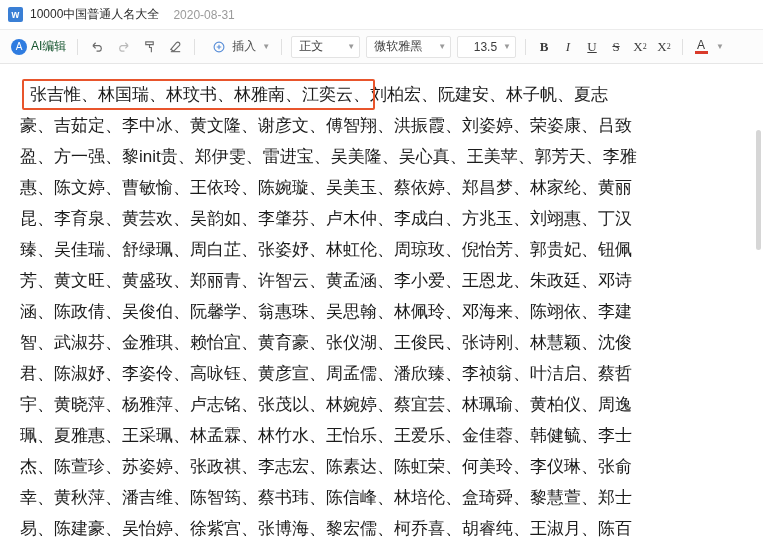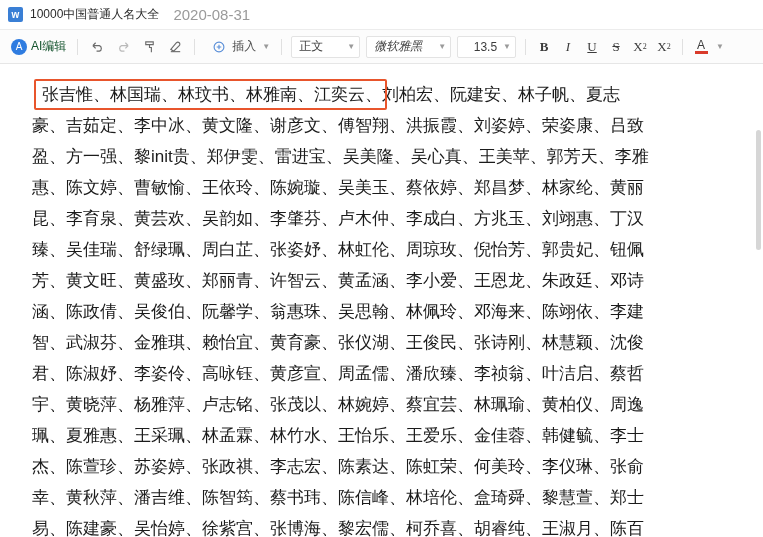--- a/index.html
+++ b/index.html
@@ -39,21 +39,21 @@
     font-weight: bold;
     margin-right: 7px;
     flex: 0 0 auto;
   }
   .doc-title {
     font-size: 12px;
     color: #2b2b2b;
     white-space: nowrap;
   }
   .doc-date {
-    font-size: 15px;
+    font-size: 12px;
     color: #9a9a9a;
     margin-left: 14px;
     white-space: nowrap;
   }
 
   
   .toolbar {
     height: 34px;
     display: flex;
     align-items: center;
@@ -106,21 +106,21 @@
     border-radius: 2px;
     background: #fff;
     padding: 0 4px 0 7px;
     font-size: 12px;
     color: #3c3c3c;
     margin: 0 3px;
     white-space: nowrap;
   }
   .dd-body { min-width: 0; }
   .dd-body.w-style { width: 42px; }
-  .dd-body.w-font  { width: 58px; font-style: italic; }
+  .dd-body.w-font  { width: 58px; }
   .dd-body.w-size  { width: 32px; text-align: right; }
   .caret {
     margin-left: 6px;
     color: #9a9a9a;
     font-size: 8px;
     line-height: 1;
   }
   .fmt-btn {
     width: 20px; height: 20px;
     display: flex; align-items: center; justify-content: center;
@@ -145,21 +145,21 @@
   
   .canvas {
     flex: 1 1 auto;
     background: #ffffff;
     position: relative;
     overflow: hidden;
     padding-top: 22px;
   }
   .page {
     width: 100%;
-    padding: 0 32px;
+    padding: 0 20px;
     text-align: right;
   }
   .name-line {
     display: flex;
     justify-content: flex-start;
     font-size: 17px;
     color: #1d1d1d;
     line-height: 1;
     margin-bottom: 14px;
     letter-spacing: 0px;

